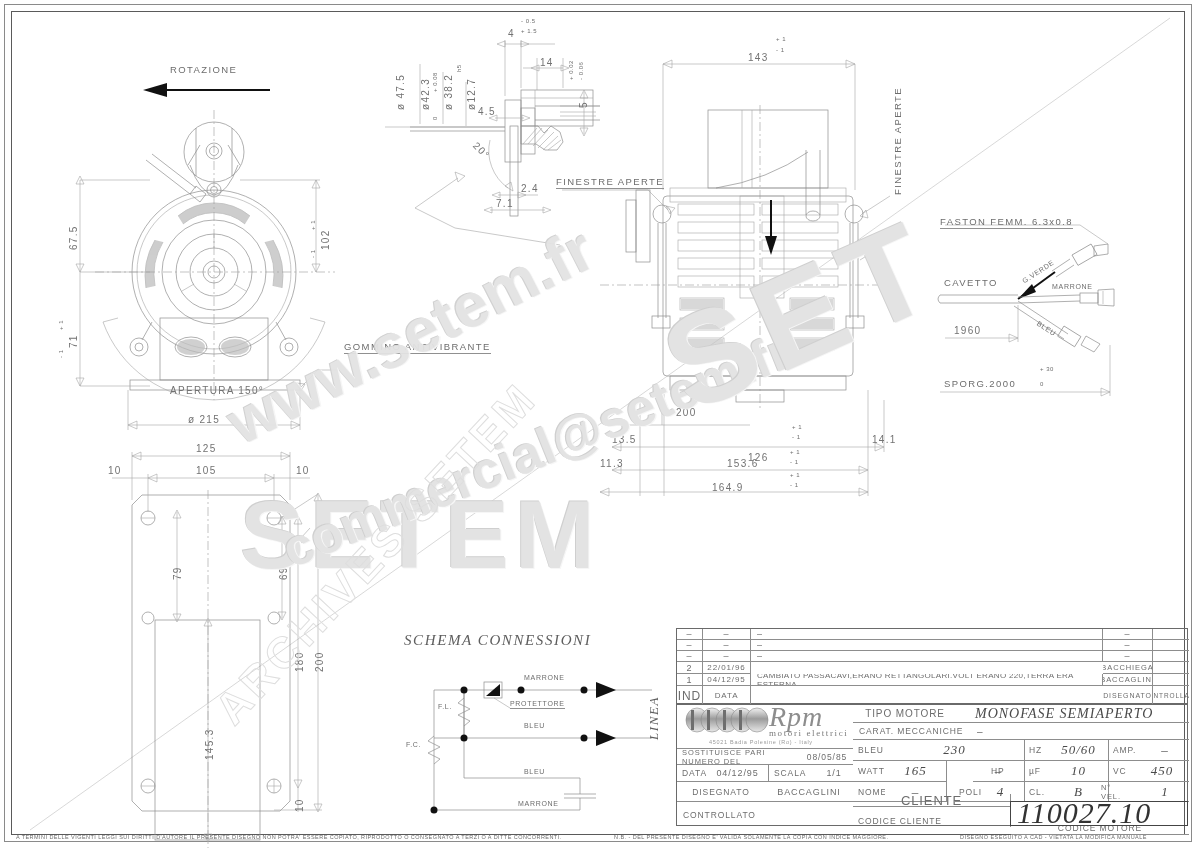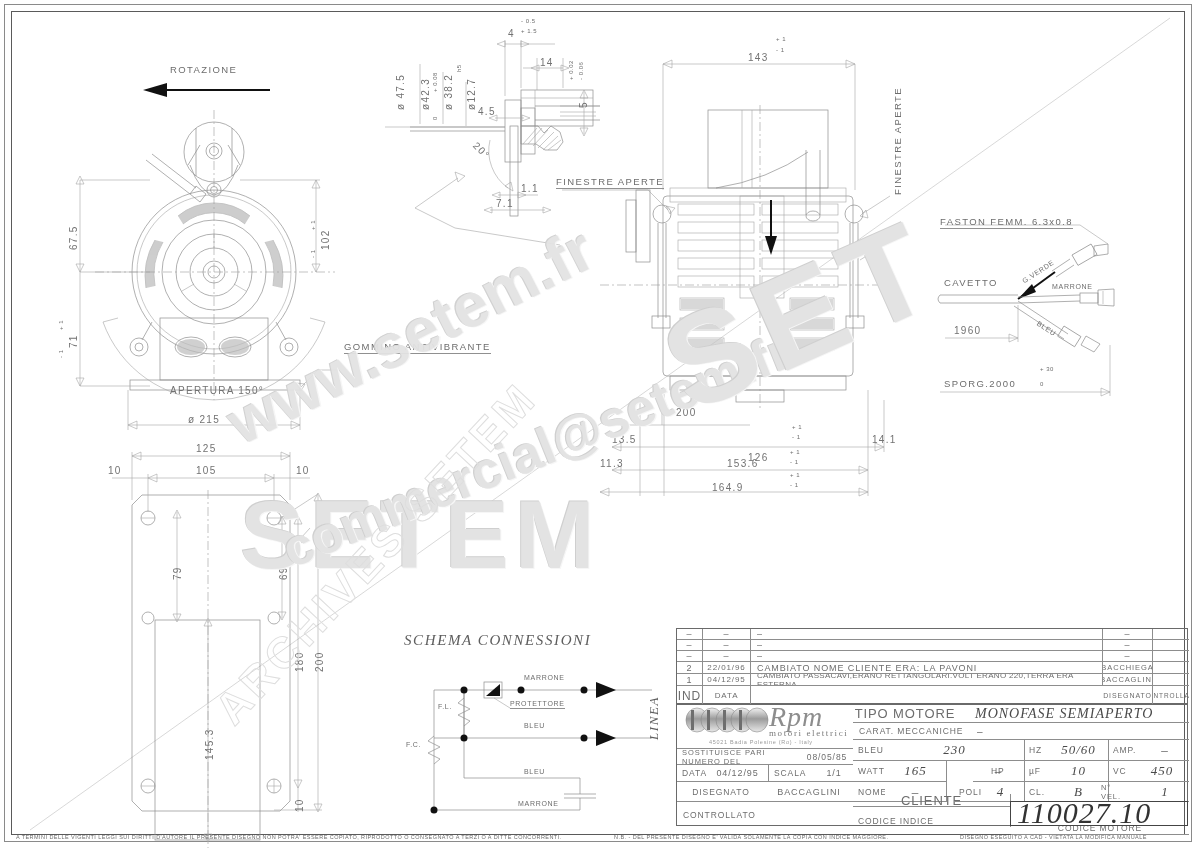--- a/index.html
+++ b/index.html
@@ -395,21 +395,21 @@
 
   <div class="t dim" style="left:508px;top:28px">4</div>
   <div class="t tiny" style="left:521px;top:18px">- 0.5</div>
   <div class="t tiny" style="left:521px;top:28px">+ 1.5</div>
   <div class="t dim" style="left:540px;top:57px">14</div>
   <div class="t dim rot90" style="left:578px;top:108px">5</div>
   <div class="t tiny rot90" style="left:568px;top:80px">+ 0.02</div>
   <div class="t tiny rot90" style="left:578px;top:80px">- 0.06</div>
   <div class="t dim" style="left:478px;top:106px">4.5</div>
   <div class="t dim" style="left:472px;top:145px;transform:rotate(45deg)">20°</div>
-  <div class="t dim" style="left:521px;top:183px">1.1</div>
+  <div class="t dim" style="left:521px;top:183px">2.4</div>
   <div class="t dim" style="left:496px;top:198px">7.1</div>
 
   <div class="t dim" style="left:748px;top:52px">143</div>
   <div class="t tiny" style="left:776px;top:36px">+ 1</div>
   <div class="t tiny" style="left:776px;top:47px">- 1</div>
   <div class="t lbl ul" style="left:556px;top:176px">FINESTRE APERTE</div>
   <div class="t lbl rot90" style="left:892px;top:195px">FINESTRE APERTE</div>
   <div class="t dim" style="left:676px;top:407px">200</div>
   <div class="t dim" style="left:612px;top:434px">13.5</div>
   <div class="t dim" style="left:748px;top:452px">126</div>
@@ -505,21 +505,20 @@
     <div class="cell ctr nr" style="left:476px;top:11px;width:36px;height:11px;"></div>
 
     <div class="cell ctr" style="left:0;top:22px;width:26px;height:11px;">–</div>
     <div class="cell ctr" style="left:26px;top:22px;width:48px;height:11px;">–</div>
     <div class="cell pl" style="left:74px;top:22px;width:352px;height:11px;">–</div>
     <div class="cell ctr" style="left:426px;top:22px;width:50px;height:11px;">–</div>
     <div class="cell ctr nr" style="left:476px;top:22px;width:36px;height:11px;"></div>
 
     <div class="cell ctr" style="left:0;top:33px;width:26px;height:12px;">2</div>
     <div class="cell ctr" style="left:26px;top:33px;width:48px;height:12px;font-size:8px">22/01/96</div>
-    <div class="cell pl" style="left:74px;top:33px;width:352px;height:12px;">CAMBIATO NOME CLIENTE ERA: LA PAVONI</div>
     <div class="cell ctr" style="left:426px;top:33px;width:50px;height:12px;font-size:7.5px">BACCHIEGA</div>
     <div class="cell ctr nr" style="left:476px;top:33px;width:36px;height:12px;"></div>
 
     <div class="cell ctr" style="left:0;top:45px;width:26px;height:12px;">1</div>
     <div class="cell ctr" style="left:26px;top:45px;width:48px;height:12px;font-size:8px">04/12/95</div>
     <div class="cell pl" style="left:74px;top:45px;width:352px;height:12px;font-size:8px;letter-spacing:.3px">CAMBIATO PASSACAVI,ERANO RETTANGOLARI.VOLT ERANO 220,TERRA ERA ESTERNA.</div>
     <div class="cell ctr" style="left:426px;top:45px;width:50px;height:12px;font-size:7.5px">BACCAGLINI</div>
     <div class="cell ctr nr" style="left:476px;top:45px;width:36px;height:12px;"></div>
 
     <div class="cell ctr nb" style="left:0;top:57px;width:26px;height:19px;font-size:12px">IND</div>
@@ -558,21 +557,21 @@
     <div class="cell nr" style="left:0;top:44px;width:124px;height:16px;font-size:7.5px;padding-left:5px;">SOSTITUISCE PARI NUMERO DEL</div>
     <div class="cell nr" style="left:124px;top:44px;width:52px;height:16px;font-size:8.5px;justify-content:center;">08/05/85</div>
     <div class="cell" style="left:0;top:60px;width:30px;height:17px;font-size:8.5px;padding-left:5px;border-right:none;">DATA</div>
     <div class="cell" style="left:30px;top:60px;width:62px;height:17px;font-size:9px;justify-content:center;">04/12/95</div>
     <div class="cell" style="left:92px;top:60px;width:46px;height:17px;font-size:8.5px;padding-left:5px;border-right:none;">SCALA</div>
     <div class="cell nr" style="left:138px;top:60px;width:38px;height:17px;font-size:9px;justify-content:center;">1/1</div>
     <div class="cell nr" style="left:0;top:77px;width:88px;height:20px;font-size:8.5px;justify-content:center;border-right:none;">DISEGNATO</div>
     <div class="cell nr" style="left:88px;top:77px;width:88px;height:20px;font-size:9px;justify-content:center;">BACCAGLINI</div>
     <div class="cell nr nb" style="left:0;top:97px;width:176px;height:25px;font-size:8.5px;padding-left:6px;">CONTROLLATO</div>
 
-    <div class="cell" style="left:176px;top:0;width:104px;height:18px;font-size:13px;justify-content:center;border-right:none;">TIPO MOTORE</div>
+    <div class="cell" style="left:176px;top:0;width:104px;height:18px;font-size:10px;justify-content:center;border-right:none;">TIPO MOTORE</div>
     <div class="cell nr" style="left:280px;top:0;width:232px;height:18px;">
       <span class="v" style="margin-left:18px;font-size:14px;">MONOFASE SEMIAPERTO</span>
     </div>
     <div class="cell" style="left:176px;top:18px;width:118px;height:17px;font-size:8.5px;padding-left:6px;border-right:none;">CARAT. MECCANICHE</div>
     <div class="cell nr" style="left:294px;top:18px;width:218px;height:17px;font-size:10px;padding-left:6px;">–</div>
 
     <div class="cell" style="left:176px;top:35px;width:32px;height:21px;font-size:8.5px;padding-left:5px;border-right:none;">BLEU</div>
     <div class="cell" style="left:208px;top:35px;width:140px;height:21px;justify-content:center;">
       <span class="v">230</span>
     </div>
@@ -614,21 +613,21 @@
     <div class="cell" style="left:372px;top:77px;width:60px;height:20px;justify-content:center;">
       <span class="v">B</span>
     </div>
     <div class="cell" style="left:420px;top:77px;width:32px;height:20px;font-size:7.5px;padding-left:4px;border-right:none;">N° VEL.</div>
     <div class="cell nr" style="left:464px;top:77px;width:48px;height:20px;justify-content:center;">
       <span class="v">1</span>
     </div>
 
     <div class="cell" style="left:176px;top:89px;width:158px;height:13px;font-size:13px;justify-content:center;">CLIENTE</div>
     <div class="cell nr" style="left:334px;top:97px;width:178px;height:13px;font-size:8.5px;justify-content:center;margin-top:20px;">CODICE MOTORE</div>
-    <div class="cell nb" style="left:176px;top:110px;width:158px;height:12px;font-size:8.5px;padding-left:5px;">CODICE INDICE</div>
+    <div class="cell nb" style="left:176px;top:110px;width:158px;height:12px;font-size:8.5px;padding-left:5px;">CODICE CLIENTE</div>
     <div class="cell nb nr" style="left:334px;top:110px;width:178px;height:12px;"></div>
   </div>
 
   <div class="abs" style="left:1010px;top:801px;width:178px;height:25px;border:1px solid #444;box-sizing:border-box;overflow:hidden;">
     <div class="abs" style="left:6px;top:-6px;font-family:'Liberation Serif',serif;font-style:italic;font-size:30px;color:#333;letter-spacing:1px;">110027.10</div>
   </div>
 
   <div class="t tiny" style="left:16px;top:834px;font-size:5.5px;letter-spacing:.45px;">A TERMINI DELLE VIGENTI LEGGI SUI DIRITTI D'AUTORE IL PRESENTE DISEGNO NON POTRA' ESSERE COPIATO, RIPRODOTTO O CONSEGNATO A TERZI O A DITTE CONCORRENTI.</div>
   <div class="t tiny" style="left:614px;top:834px;font-size:5.5px;letter-spacing:.45px;">N.B. - DEL PRESENTE DISEGNO E' VALIDA SOLAMENTE LA COPIA CON INDICE MAGGIORE.</div>
   <div class="t tiny" style="left:960px;top:834px;font-size:5.5px;letter-spacing:.45px;">DISEGNO ESEGUITO A CAD - VIETATA LA MODIFICA MANUALE</div>

